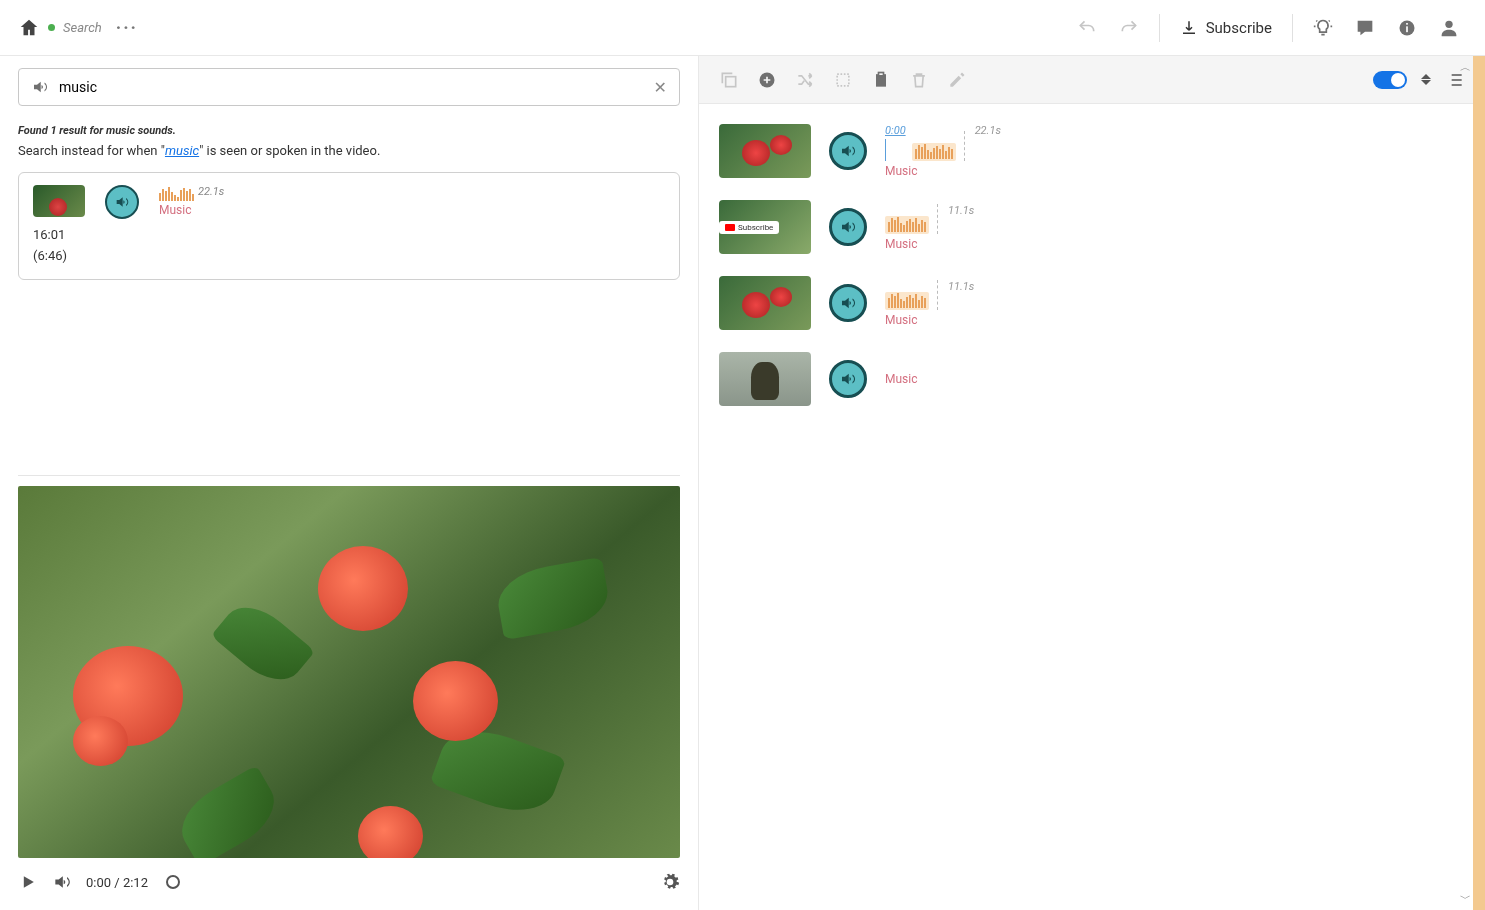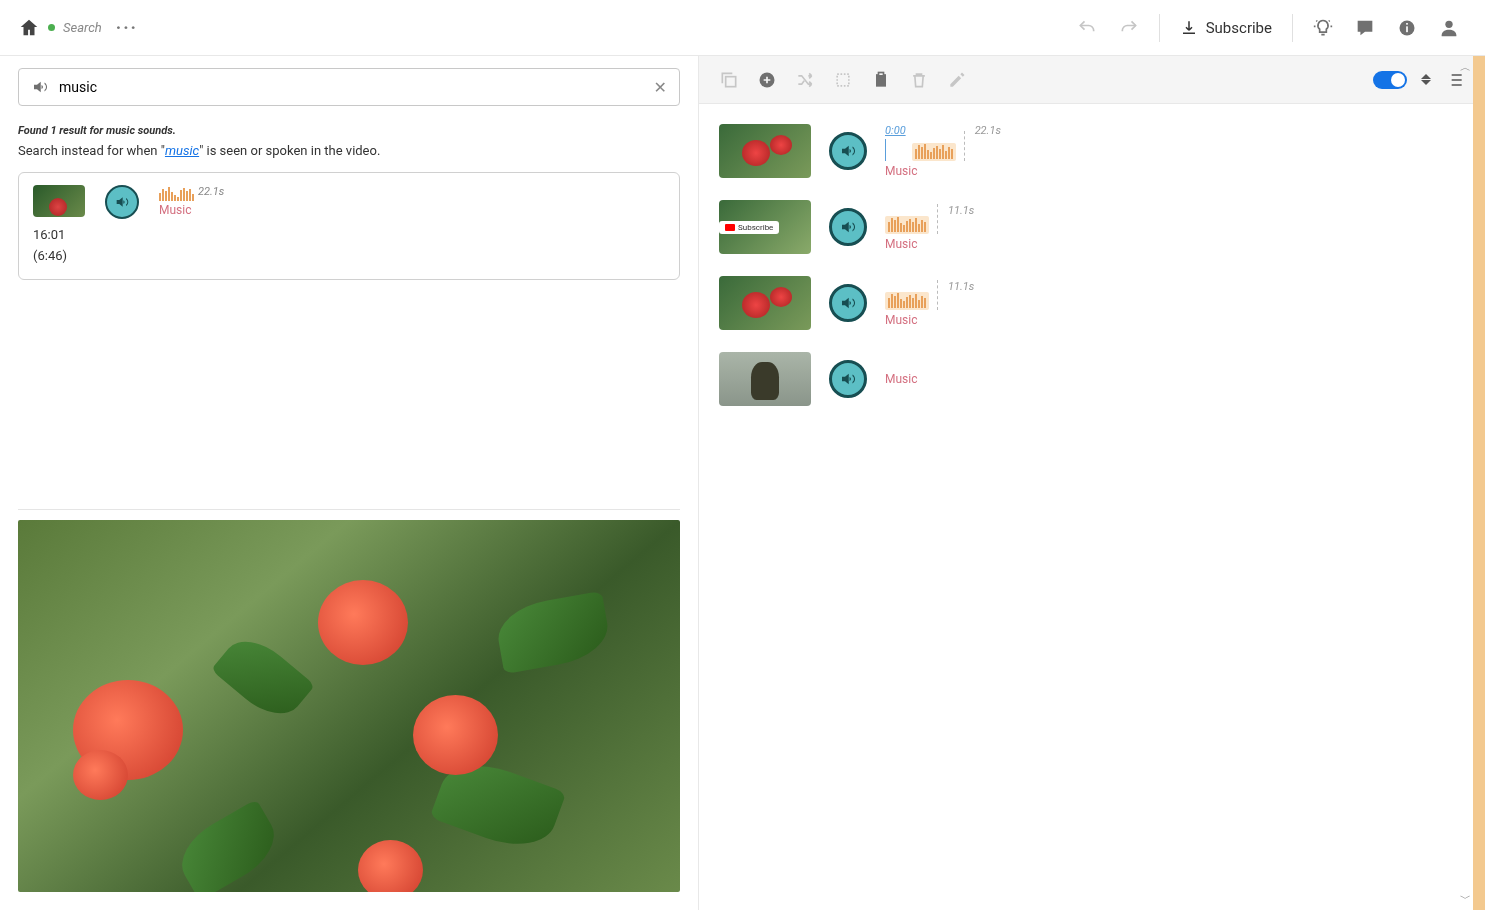--- a/index.html
+++ b/index.html
@@ -228,20 +228,41 @@
         <div class="leaf l1"></div>
           <div class="leaf l2"></div>
           <div class="leaf l3"></div>
           <div class="leaf l4"></div>
         <div class="flower f1"></div>
           <div class="flower f2"></div>
           <div class="flower f3"></div>
           <div class="flower f4"></div>
           <div class="flower f5"></div>
       </div>
+      <div class="player-controls">
+        <span class="play-icon">
+          <svg viewBox="0 0 24 24" fill="currentColor">
+              <path d="M7 5v14l12-7z"></path>
+            </svg>
+        </span>
+        <span class="vol-icon">
+          <svg viewBox="0 0 24 24" fill="currentColor">
+              <path d="M4 9v6h4l5 4V5L8 9H4zm12 3a3 3 0 00-2-2.8v5.6A3 3 0 0016 12zm2-6v2a5 5 0 010 8v2a7 7 0 000-12z"></path>
+            </svg>
+        </span>
+        <span class="time-text"><span>0:00</span> / <span>2:12</span></span>
+        <div class="scrubber">
+            <div class="scrub-knob"></div>
+          </div>
+        <span class="gear-icon">
+          <svg viewBox="0 0 24 24" fill="currentColor">
+              <path d="M12 8a4 4 0 100 8 4 4 0 000-8zm9 4l2 1-1 3-2-1a7 7 0 01-2 2l1 2-3 1-1-2a8 8 0 01-2 0l-1 2-3-1 1-2a7 7 0 01-2-2l-2 1-1-3 2-1a8 8 0 010-2l-2-1 1-3 2 1a7 7 0 012-2L8 3l3-1 1 2a8 8 0 012 0l1-2 3 1-1 2a7 7 0 012 2l2-1 1 3-2 1a8 8 0 010 2z"></path>
+            </svg>
+        </span>
+      </div>
     </div>
   </div>
 
   <div class="right-panel">
     <div class="rp-toolbar">
       <span class="rp-tool disabled">
           <svg viewBox="0 0 24 24" fill="none" stroke="currentColor" stroke-width="2">
             <rect x="8" y="8" width="12" height="12"></rect>
             <path d="M4 16V4h12"></path>
           </svg>

